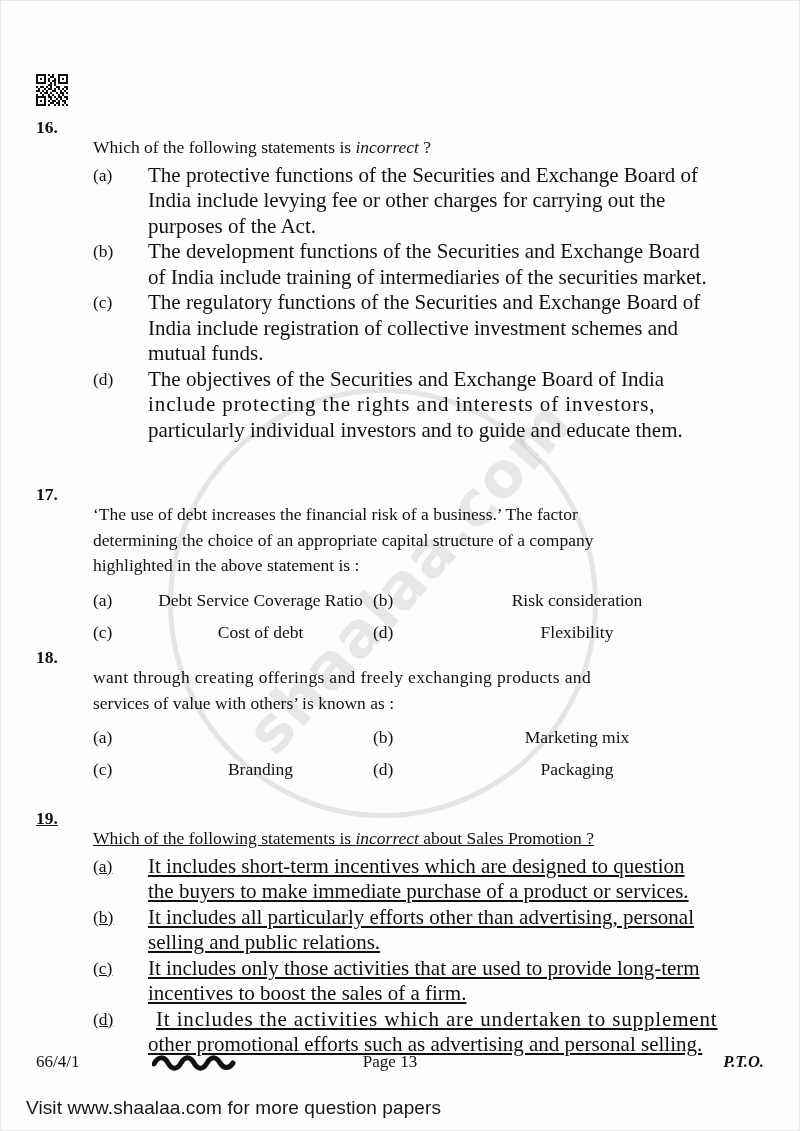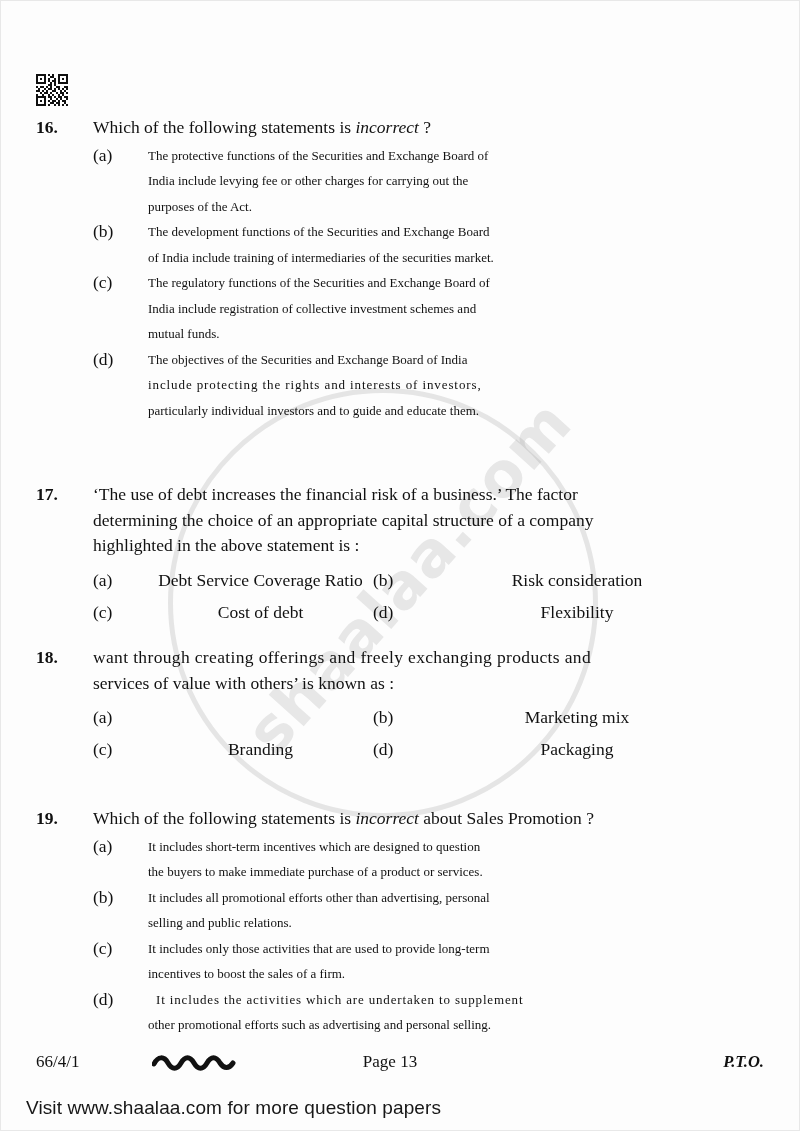--- a/index.html
+++ b/index.html
@@ -97,20 +97,21 @@
     font-weight: bold;
     font-size: 17.5px;
     line-height: 25.5px;
   }
   .q-text {
     flex: 1 1 auto;
     font-size: 17.5px;
     line-height: 25.5px;
     text-align: justify;
     text-justify: inter-word;
+    margin-top: 20px;
   }
   .q-text.nojustify { text-align: left; }
   .q-text em { font-style: italic; }
 
   
   .opts {
     margin-top: 2px;
   }
   .opt-row {
     display: flex;
@@ -119,21 +120,21 @@
   .opt-label {
     width: 55px;
     flex: 0 0 55px;
     font-size: 17.5px;
     line-height: 25.5px;
     padding-left: 57px;
     box-sizing: content-box;
   }
   .opt-text {
     flex: 1 1 auto;
-    font-size: 13px;
+    font-size: 21px;
     line-height: 25.5px;
     text-align: justify;
     text-justify: inter-word;
     padding-right: 4px;
   }
 
   
   .opts-2col .opt-row { }
   .opts-2col .col {
     display: flex;
@@ -403,37 +404,37 @@
           <div class="opt-text-2">Branding</div>
         </div>
         <div class="col col-b">
           <div class="opt-label-2">(d)</div>
           <div class="opt-text-2">Packaging</div>
         </div>
       </div>
     </div>
   </div>
 
-  <div class="question" style="top:798px;">
+  <div class="question" style="top:798px;text-decoration:underline;">
     <div class="q-head">
       <div class="q-num">19.</div>
       <div class="q-text nojustify"><span>Which of the following statements is </span><em>incorrect</em><span> about Sales Promotion ?</span></div>
     </div>
     <div class="opts">
       <div class="opt-row">
         <div class="opt-label">(a)</div>
         <div class="opt-text">
           <span style="display:block;">It includes short-term incentives which are designed to question</span>
           <span style="display:block;">the buyers to make immediate purchase of a product or services.</span>
         </div>
       </div>
       <div class="opt-row">
         <div class="opt-label">(b)</div>
         <div class="opt-text">
-          <span style="display:block;">It includes all promotional efforts other than advertising, personal</span>
+          <span style="display:block;">It includes all particularly efforts other than advertising, personal</span>
           <span style="display:block;">selling and public relations.</span>
         </div>
       </div>
       <div class="opt-row">
         <div class="opt-label">(c)</div>
         <div class="opt-text">
           <span style="display:block;">It includes only those activities that are used to provide long-term</span>
           <span style="display:block;">incentives to boost the sales of a firm.</span>
         </div>
       </div>

